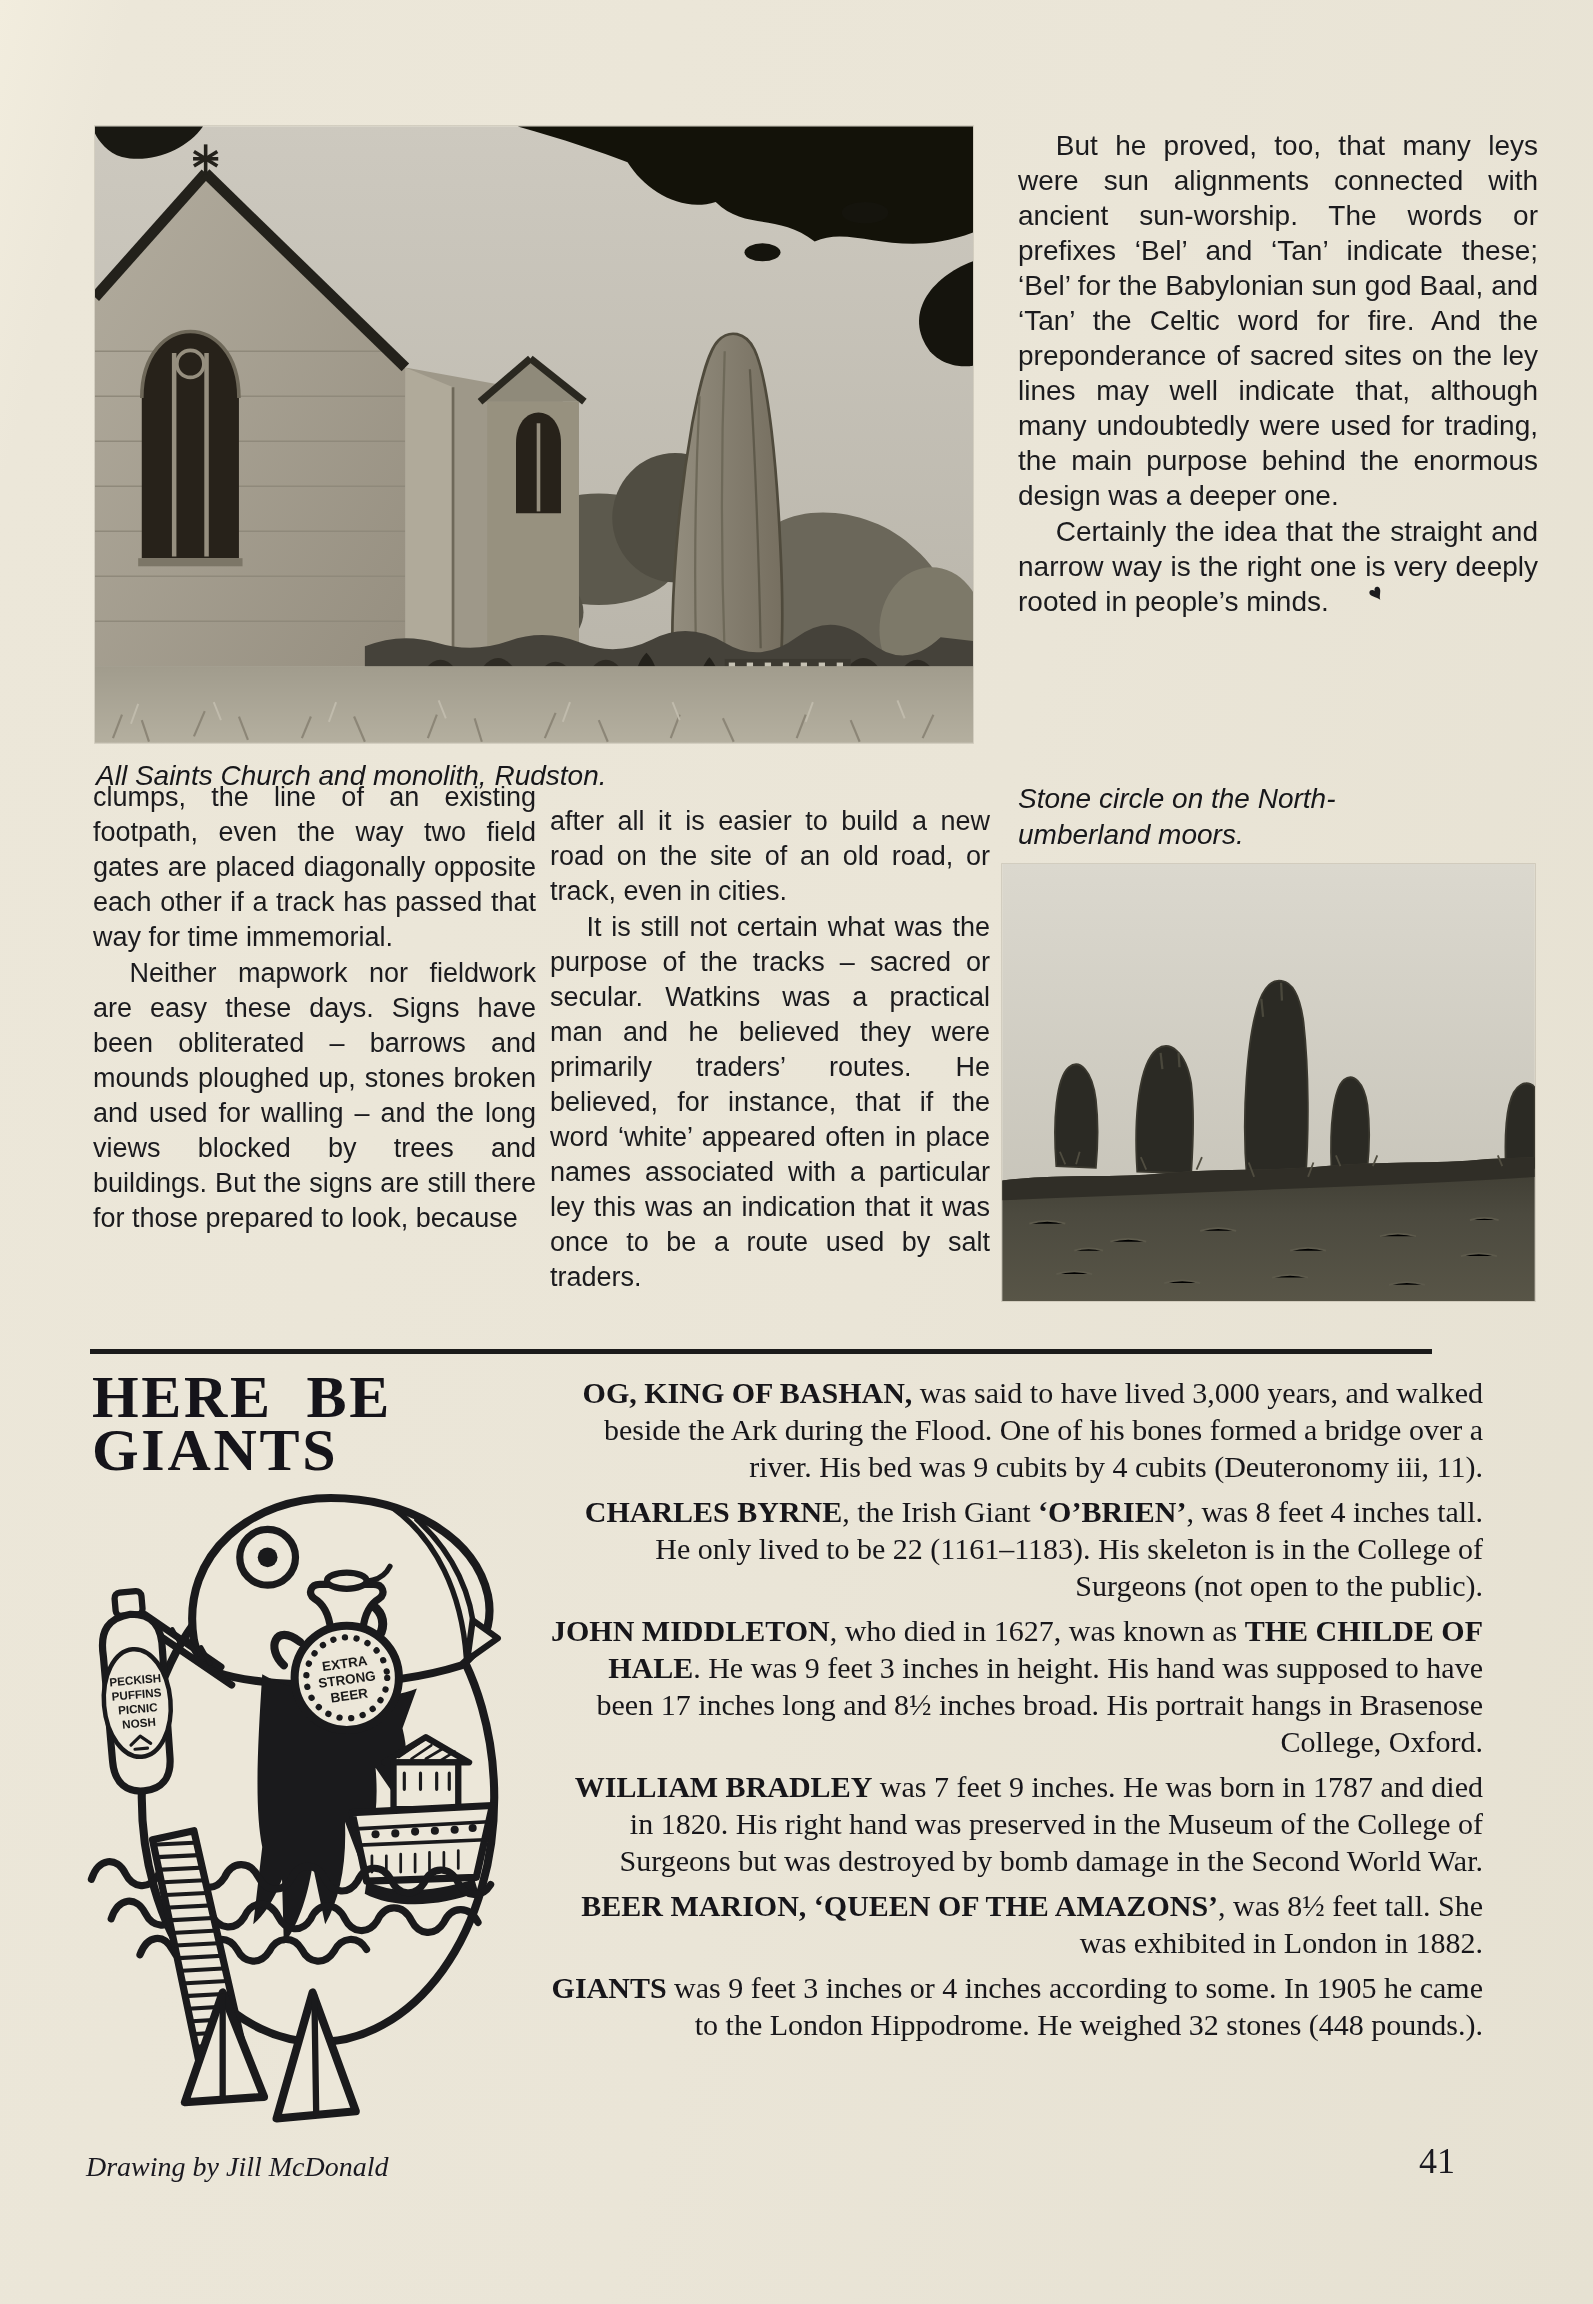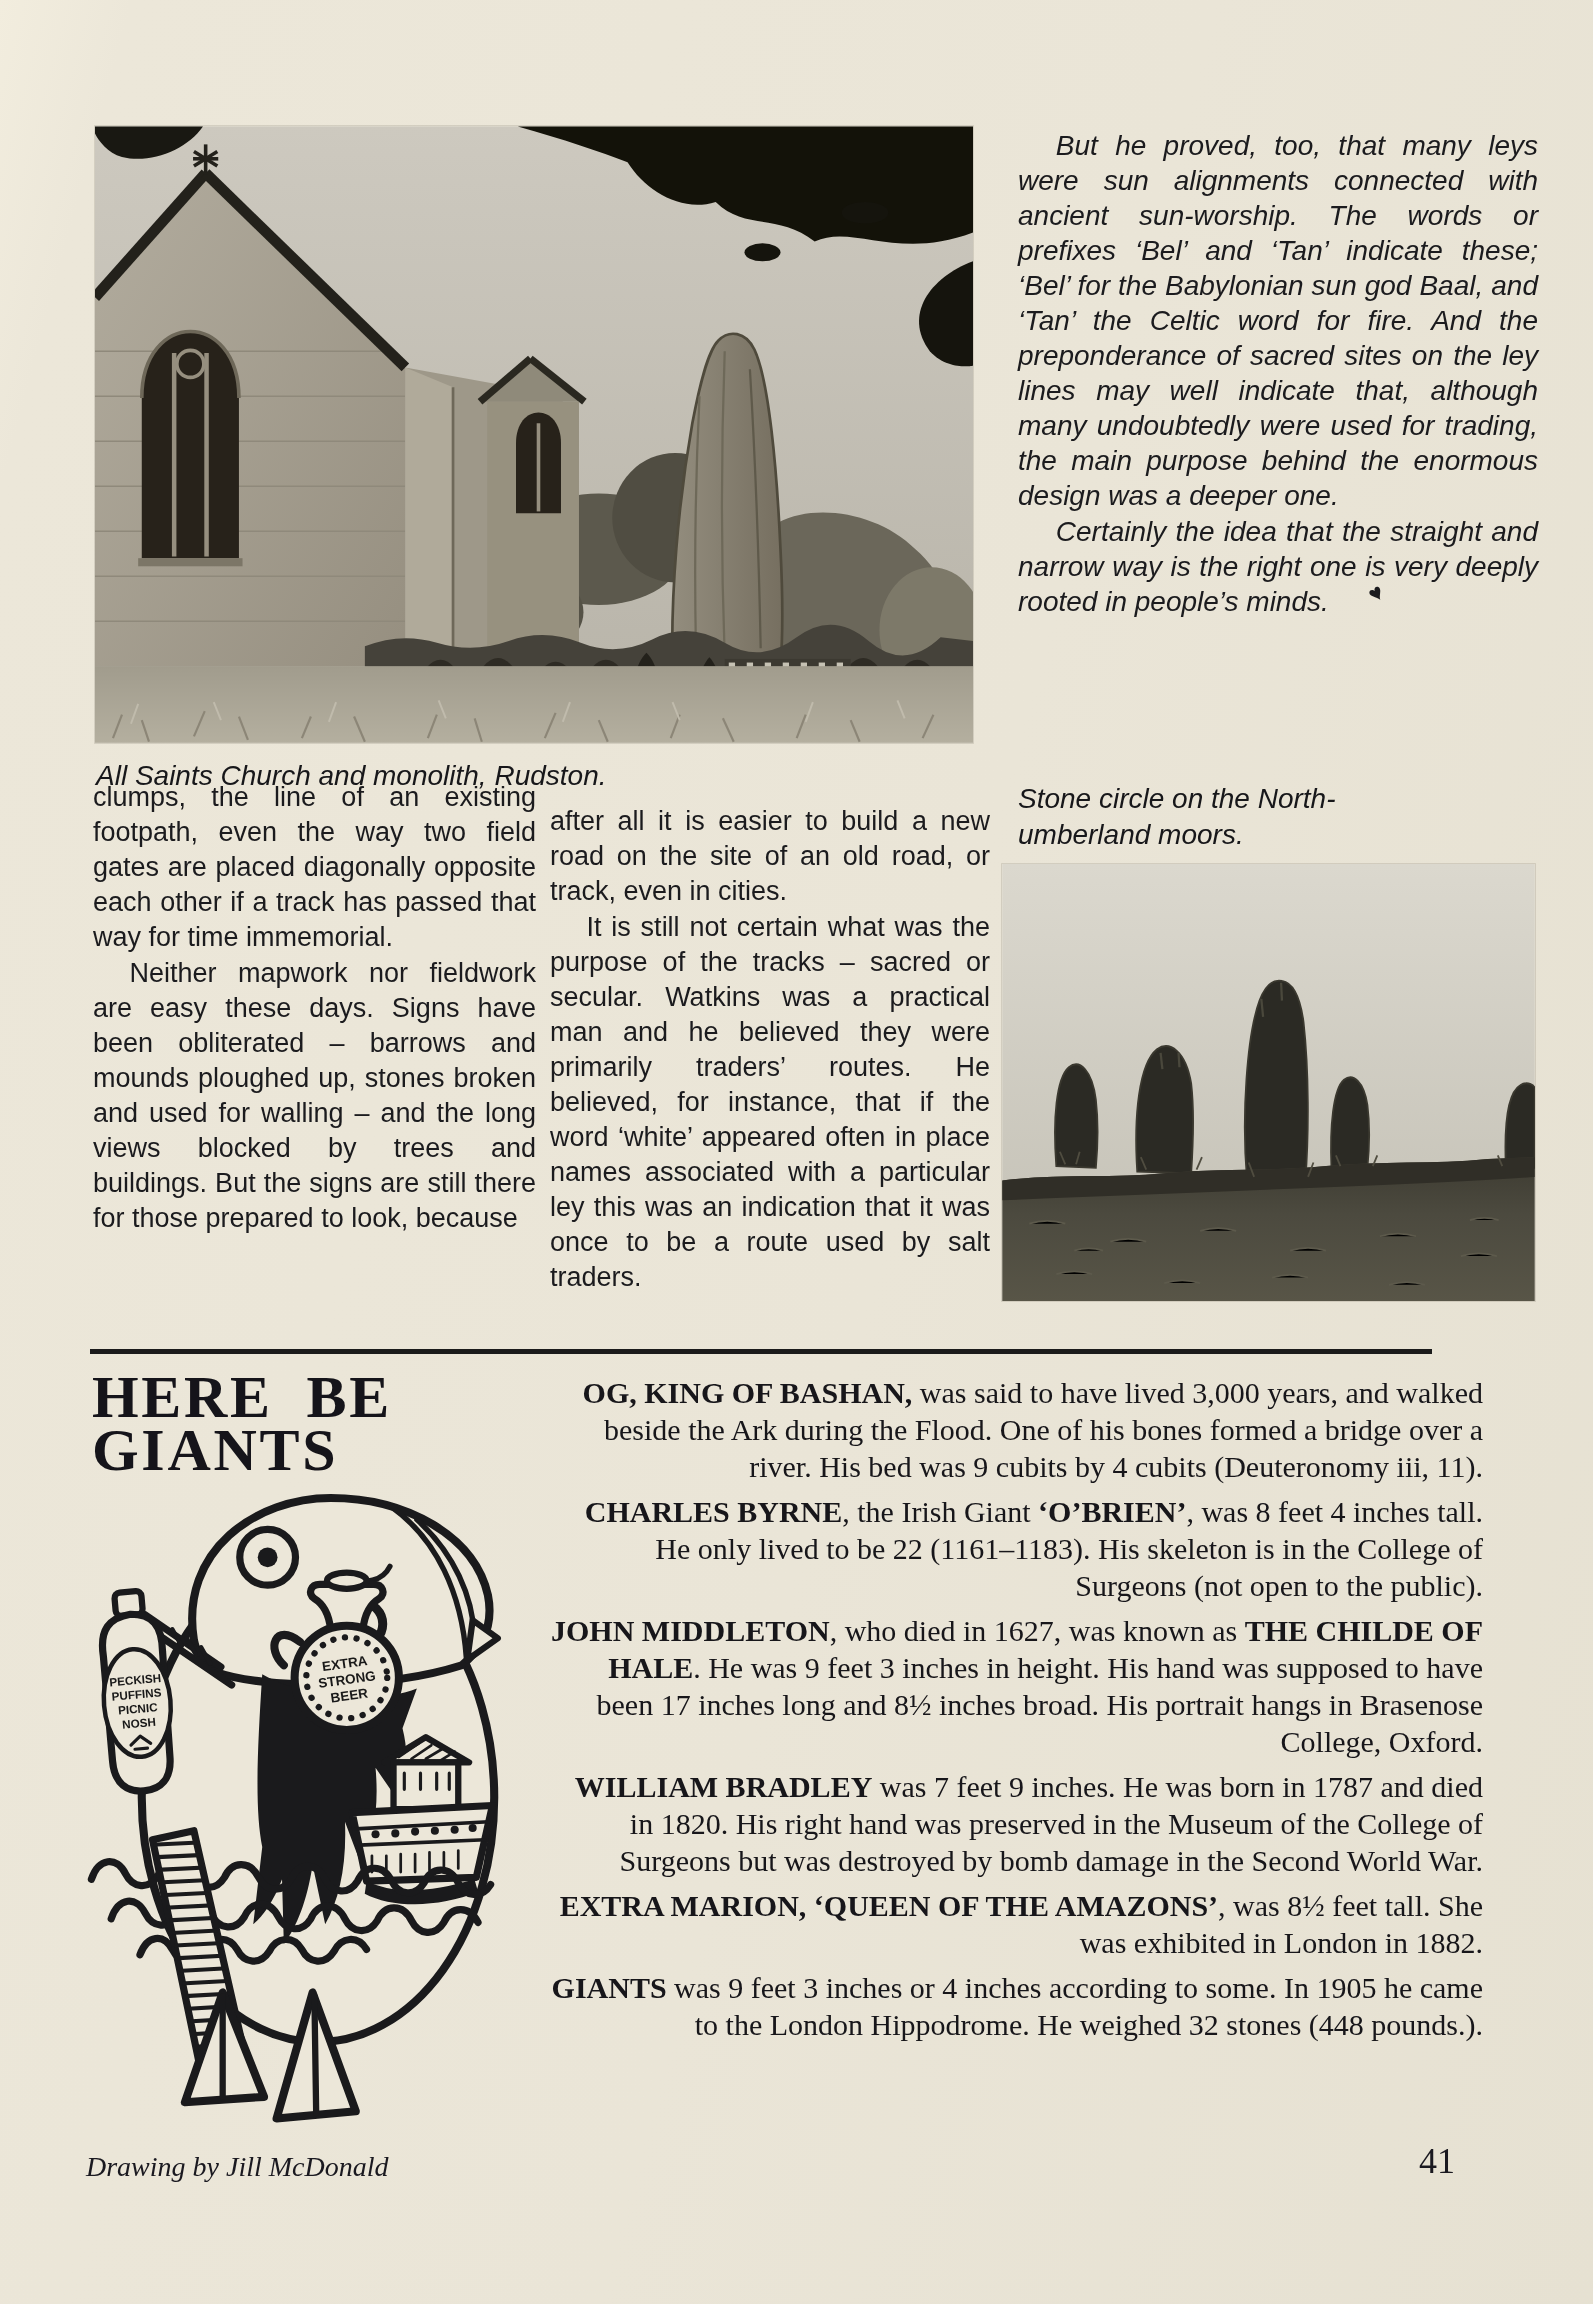--- a/index.html
+++ b/index.html
@@ -184,21 +184,21 @@
   <div class="abs bodycol" style="left:93px;top:780px;width:443px;">
     <p>clumps, the line of an existing footpath, even the way two field gates are placed diagonally opposite each other if a track has passed that way for time immemorial.</p>
     <p class="indent">Neither mapwork nor fieldwork are easy these days. Signs have been obliterated – barrows and mounds ploughed up, stones broken and used for walling – and the long views blocked by trees and buildings. But the signs are still there for those prepared to look, because</p>
   </div>
 
   <div class="abs bodycol" style="left:550px;top:804px;width:440px;">
     <p>after all it is easier to build a new road on the site of an old road, or track, even in cities.</p>
     <p class="indent">It is still not certain what was the purpose of the tracks – sacred or secular. Watkins was a practical man and he believed they were primarily traders’ routes. He believed, for instance, that if the word ‘white’ appeared often in place names associated with a particular ley this was an indication that it was once to be a route used by salt traders.</p>
   </div>
 
-  <div class="abs bodycol rcol" style="left:1018px;top:128px;width:520px;font-style:italic;">
+  <div class="abs bodycol rcol" style="left:1018px;top:128px;width:520px;">
     <p class="indent">But he proved, too, that many leys were sun alignments connected with ancient sun-worship. The words or prefixes ‘Bel’ and ‘Tan’ indicate these; ‘Bel’ for the Babylonian sun god Baal, and ‘Tan’ the Celtic word for fire. And the preponderance of sacred sites on the ley lines may well indicate that, although many undoubtedly were used for trading, the main purpose behind the enormous design was a deeper one.</p>
     <p class="indent"><span>Certainly the idea that the straight and narrow way is the right one is very deeply rooted in people’s minds.</span><span class="endmark">♥</span></p>
   </div>
 
   <div class="abs caption" style="left:1018px;top:781px;width:504px;">
     <div>Stone circle on the North-</div>
     <div>umberland moors.</div>
   </div>
 
   <div class="photo" style="left:1002px;top:864px;width:533px;height:437px;">
@@ -265,21 +265,21 @@
   <div class="abs gheading" style="left:92px;top:1371px;">
     <div>HERE BE</div>
     <div>GIANTS</div>
   </div>
 
   <div class="abs giants" style="left:551px;top:1374px;text-align:right;">
       <p class="gentry"><span class="glead">OG, KING OF BASHAN,</span><span> was said to have lived 3,000 years, and walked beside the Ark during the Flood. One of his bones formed a bridge over a river. His bed was 9 cubits by 4 cubits (Deuteronomy iii, 11).</span></p>
       <p class="gentry"><span class="glead">CHARLES BYRNE</span><span>, the Irish Giant </span><span class="glead">‘O’BRIEN’</span><span>, was 8 feet 4 inches tall. He only lived to be 22 (1161–1183). His skeleton is in the College of Surgeons (not open to the public).</span></p>
       <p class="gentry"><span class="glead">JOHN MIDDLETON</span><span>, who died in 1627, was known as </span><span class="glead">THE CHILDE OF HALE</span><span>. He was 9 feet 3 inches in height. His hand was supposed to have been 17 inches long and 8½ inches broad. His portrait hangs in Brasenose College, Oxford.</span></p>
       <p class="gentry"><span class="glead">WILLIAM BRADLEY</span><span> was 7 feet 9 inches. He was born in 1787 and died in 1820. His right hand was preserved in the Museum of the College of Surgeons but was destroyed by bomb damage in the Second World War.</span></p>
-      <p class="gentry"><span class="glead">EXTRA MARION, ‘QUEEN OF THE AMAZONS’</span><span>, was 8½ feet tall. She was exhibited in London in 1882.</span></p>
+      <p class="gentry"><span class="glead">BEER MARION, ‘QUEEN OF THE AMAZONS’</span><span>, was 8½ feet tall. She was exhibited in London in 1882.</span></p>
       <p class="gentry"><span class="glead">GIANTS</span><span> was 9 feet 3 inches or 4 inches according to some. In 1905 he came to the London Hippodrome. He weighed 32 stones (448 pounds.).</span></p>
     </div>
 
   <div class="abs" style="left:86px;top:1487px;width:437px;height:673px;">
     <svg width="437" height="673" viewBox="0 0 486 748">
       <defs>
         <clipPath id="staffclip">
             <polygon points="74,392 120,382 180,646 130,660"></polygon>
           </clipPath>
       </defs>

